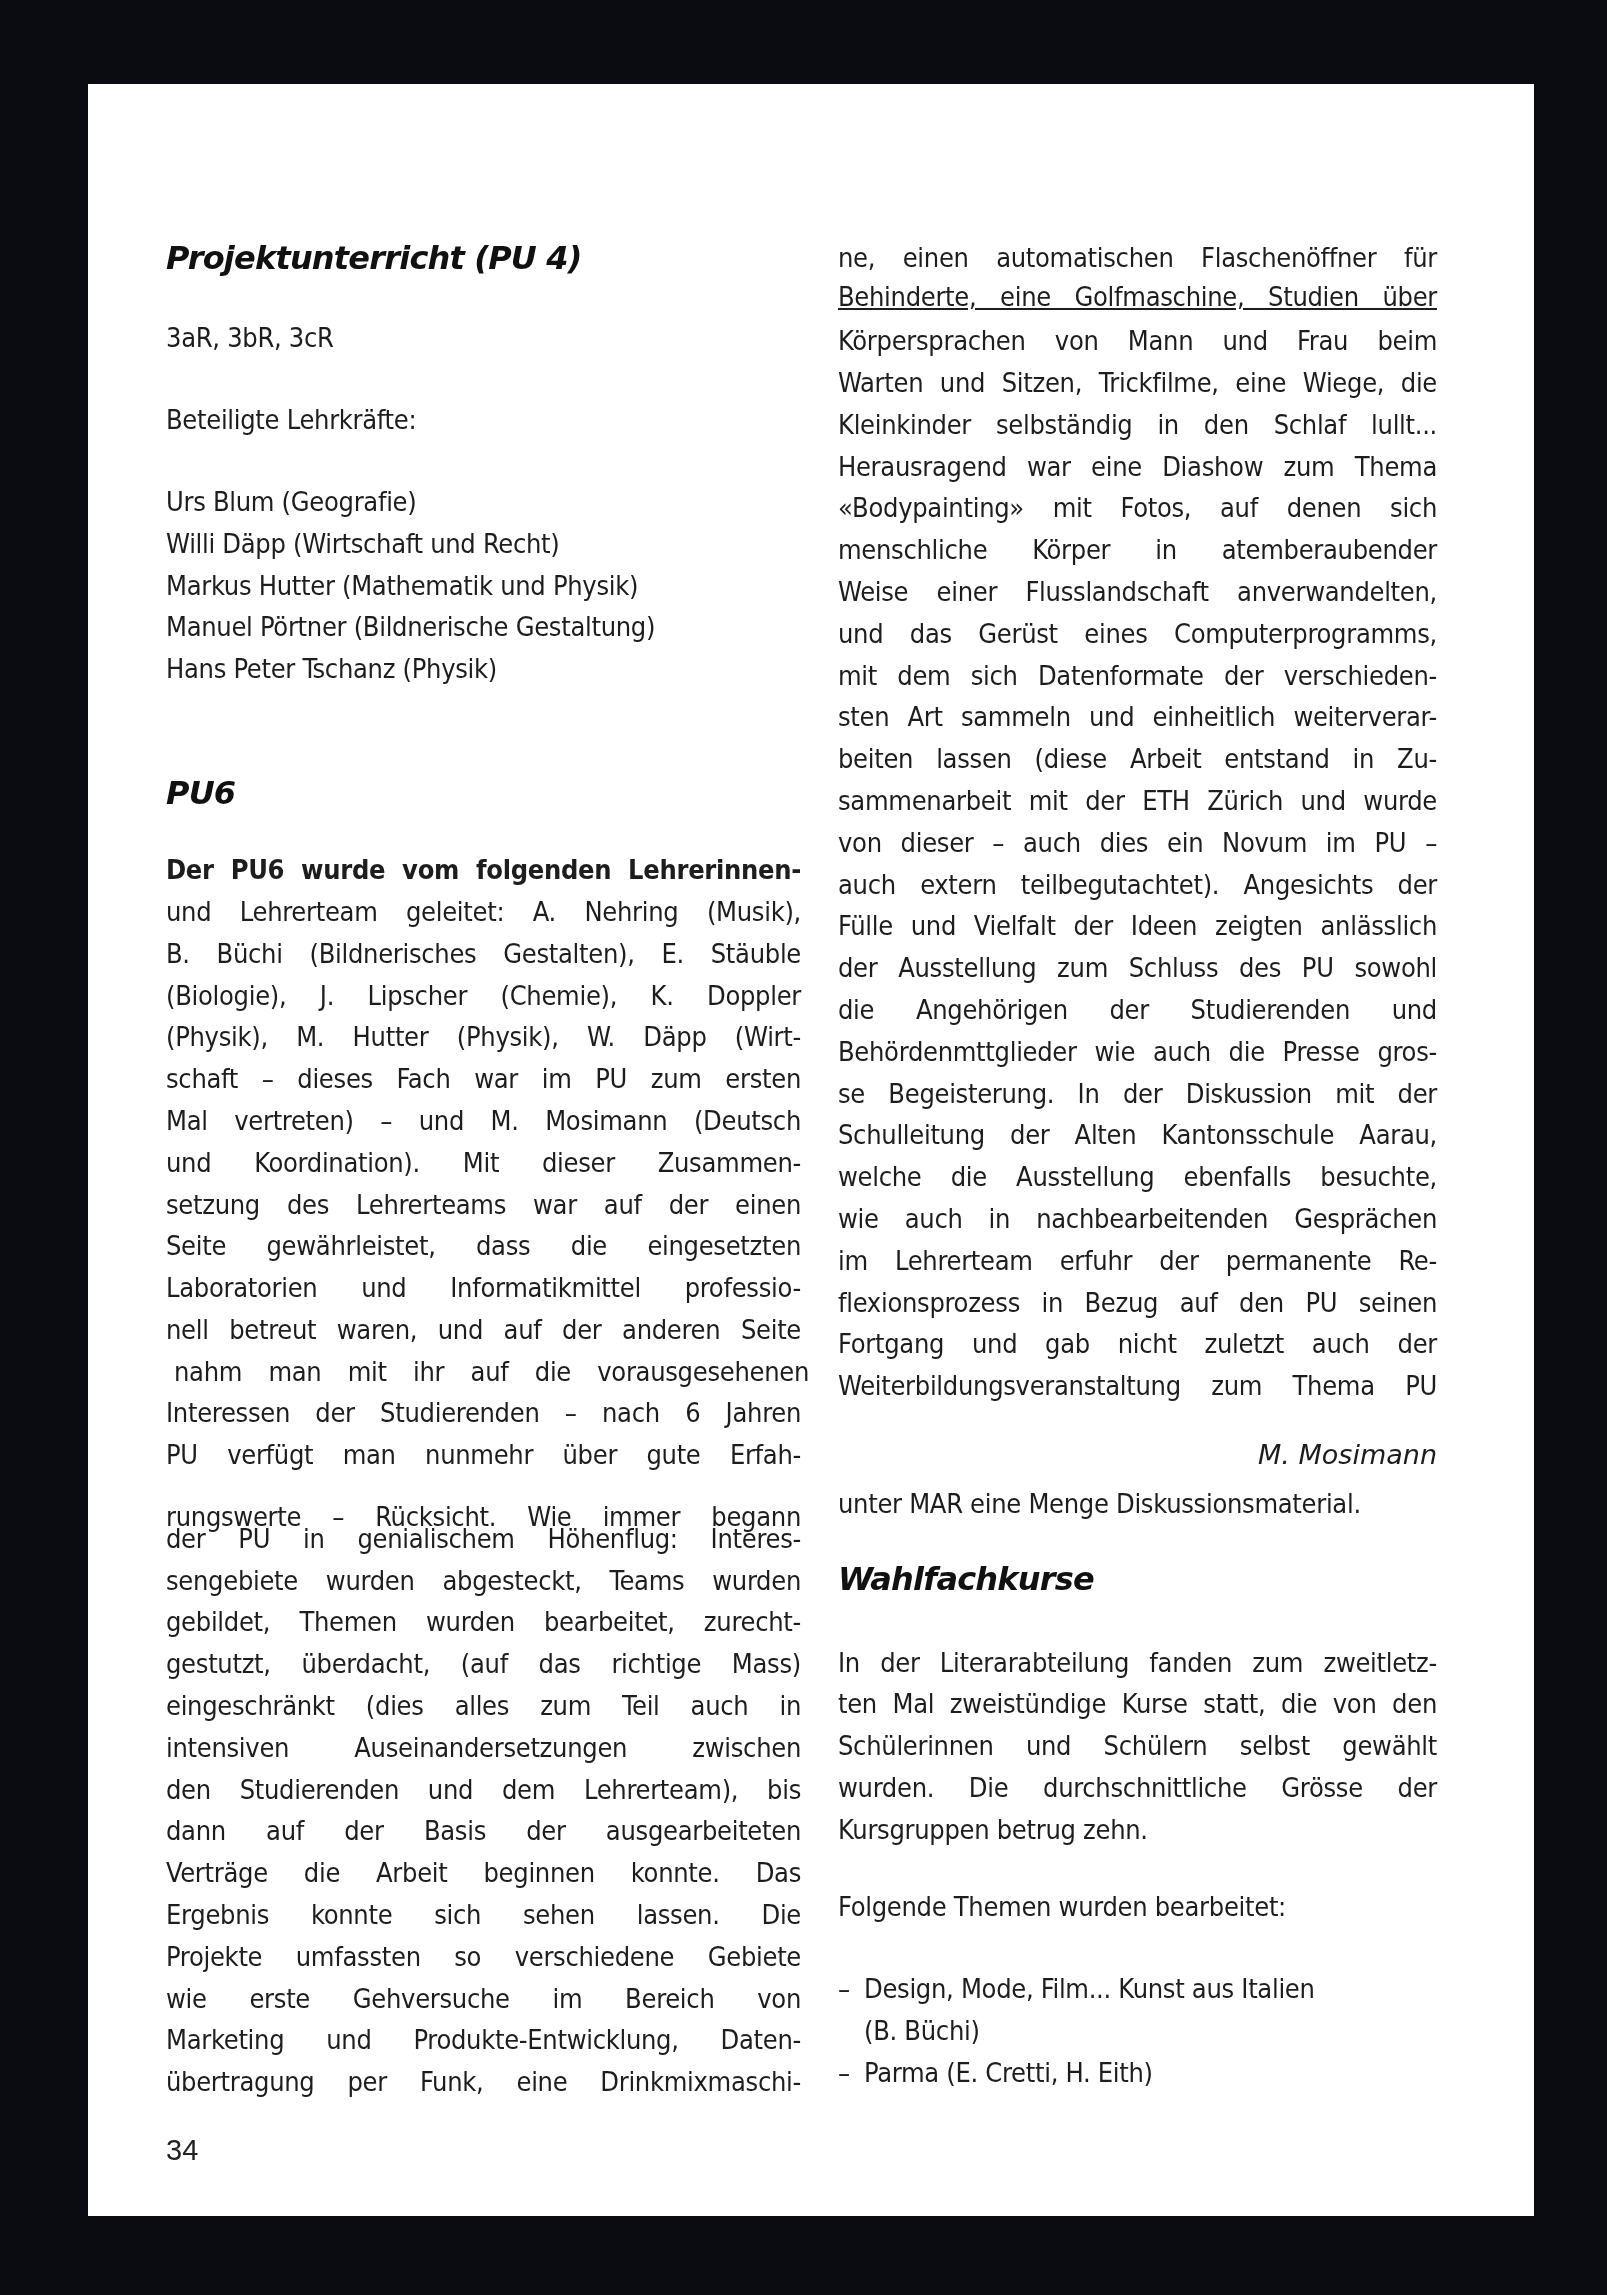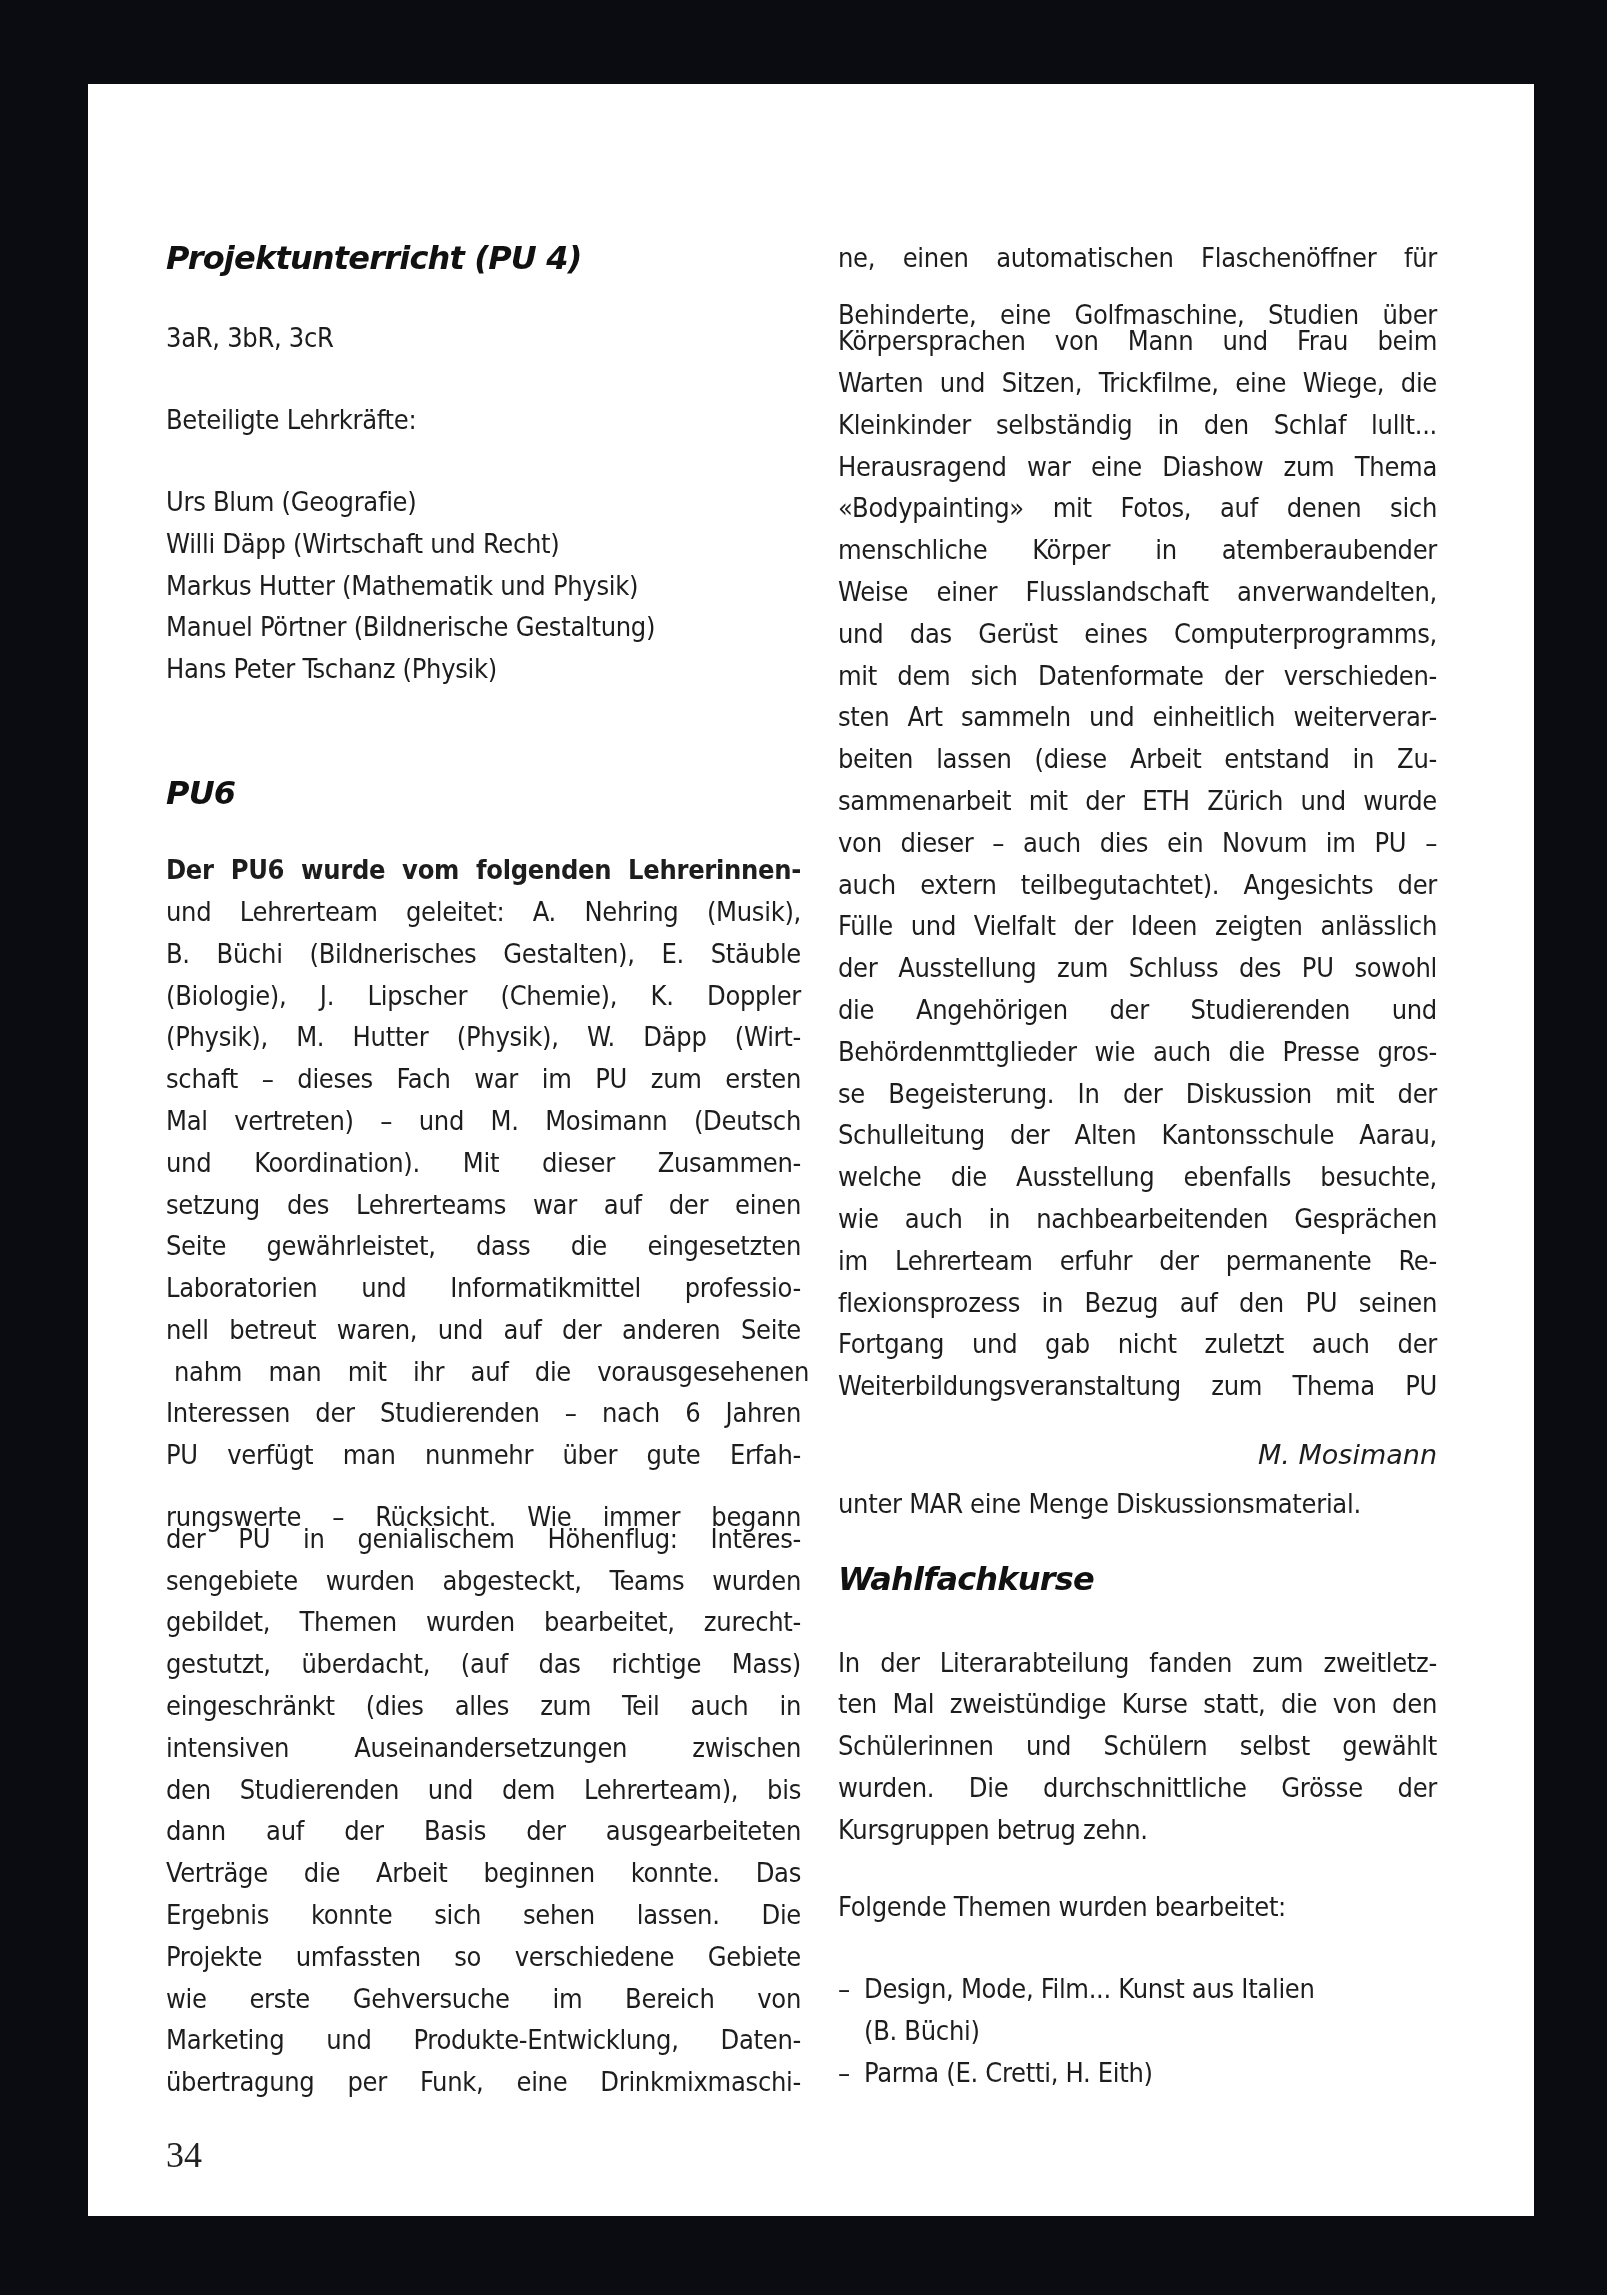--- a/index.html
+++ b/index.html
@@ -32,21 +32,21 @@
     letter-spacing: -0.8px; color: #111;
   }
   .signature {
     position: absolute; right: 0; font-style: italic;
     font-size: 27px; line-height: 42px;
   }
   .list-item .dash { display: inline-block; width: 26px; }
   .list-indent { padding-left: 26px; box-sizing: border-box; }
   .pagenum {
     position: absolute; left: 78px; top: 2050px;
-    font-family: Liberation Serif, serif; font-size: 36px; color: #222;
+    font-family: Liberation Sans, sans-serif; font-size: 29px; color: #222;
   }
 </style>
 </head>
 <body>
 
 <div class="page">
 
   <div class="col col-left" style="top:0;">
     <div class="heading" style="top:153px;">Projektunterricht (PU 4)</div>
     <div class="line" style="top:233px;">3aR, 3bR, 3cR</div>
@@ -90,21 +90,21 @@
         <div class="line just" style="top: 1852px;">Projekte umfassten so verschiedene Gebiete</div>
         <div class="line just" style="top: 1894px;">wie erste Gehversuche im Bereich von</div>
         <div class="line just" style="top: 1935px;">Marketing und Produkte-Entwicklung, Daten-</div>
         <div class="line just" style="top: 1977px;">übertragung per Funk, eine Drinkmixmaschi-</div>
       </div>
   </div>
 
   <div class="col col-right" style="top:0;">
     <div id="pu6-cont">
         <div class="line just" style="top: 153px;">ne, einen automatischen Flaschenöffner für</div>
-        <div class="line just" style="top: 210px;">Behinderte, eine Golfmaschine, Studien über</div>
+        <div class="line just" style="top: 192px; text-decoration: underline;">Behinderte, eine Golfmaschine, Studien über</div>
         <div class="line just" style="top: 236px;">Körpersprachen von Mann und Frau beim</div>
         <div class="line just" style="top: 278px;">Warten und Sitzen, Trickfilme, eine Wiege, die</div>
         <div class="line just" style="top: 320px;">Kleinkinder selbständig in den Schlaf lullt...</div>
         <div class="line just" style="top: 362px;">Herausragend war eine Diashow zum Thema</div>
         <div class="line just" style="top: 403px;">«Bodypainting» mit Fotos, auf denen sich</div>
         <div class="line just" style="top: 445px;">menschliche Körper in atemberaubender</div>
         <div class="line just" style="top: 487px;">Weise einer Flusslandschaft anverwandelten,</div>
         <div class="line just" style="top: 529px;">und das Gerüst eines Computerprogramms,</div>
         <div class="line just" style="top: 571px;">mit dem sich Datenformate der verschieden-</div>
         <div class="line just" style="top: 612px;">sten Art sammeln und einheitlich weiterverar-</div>

